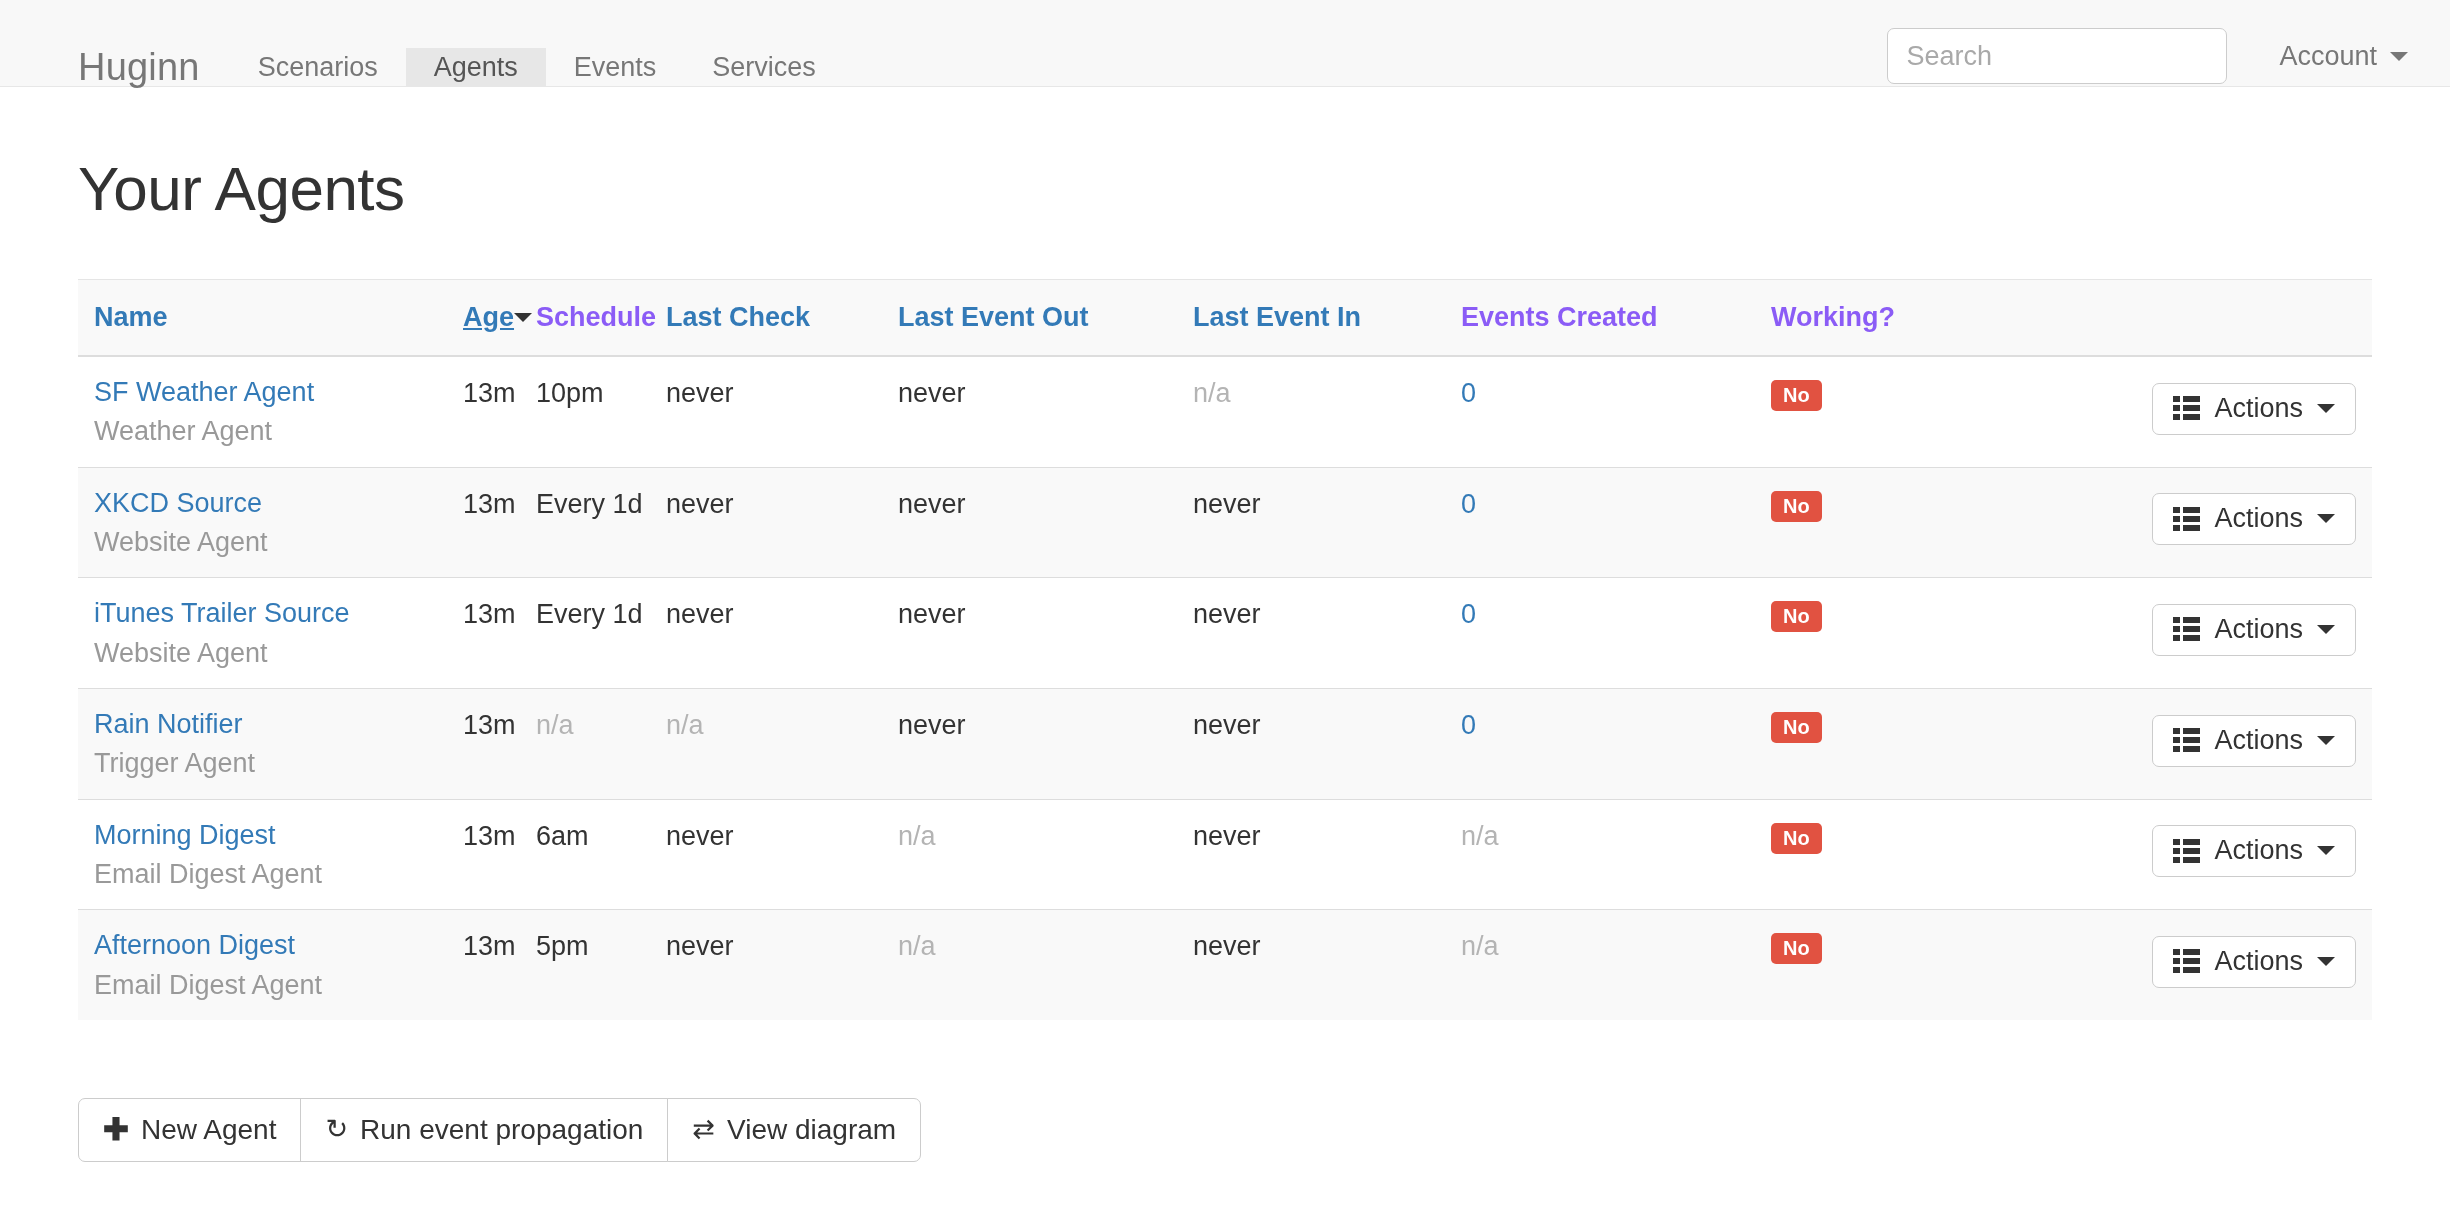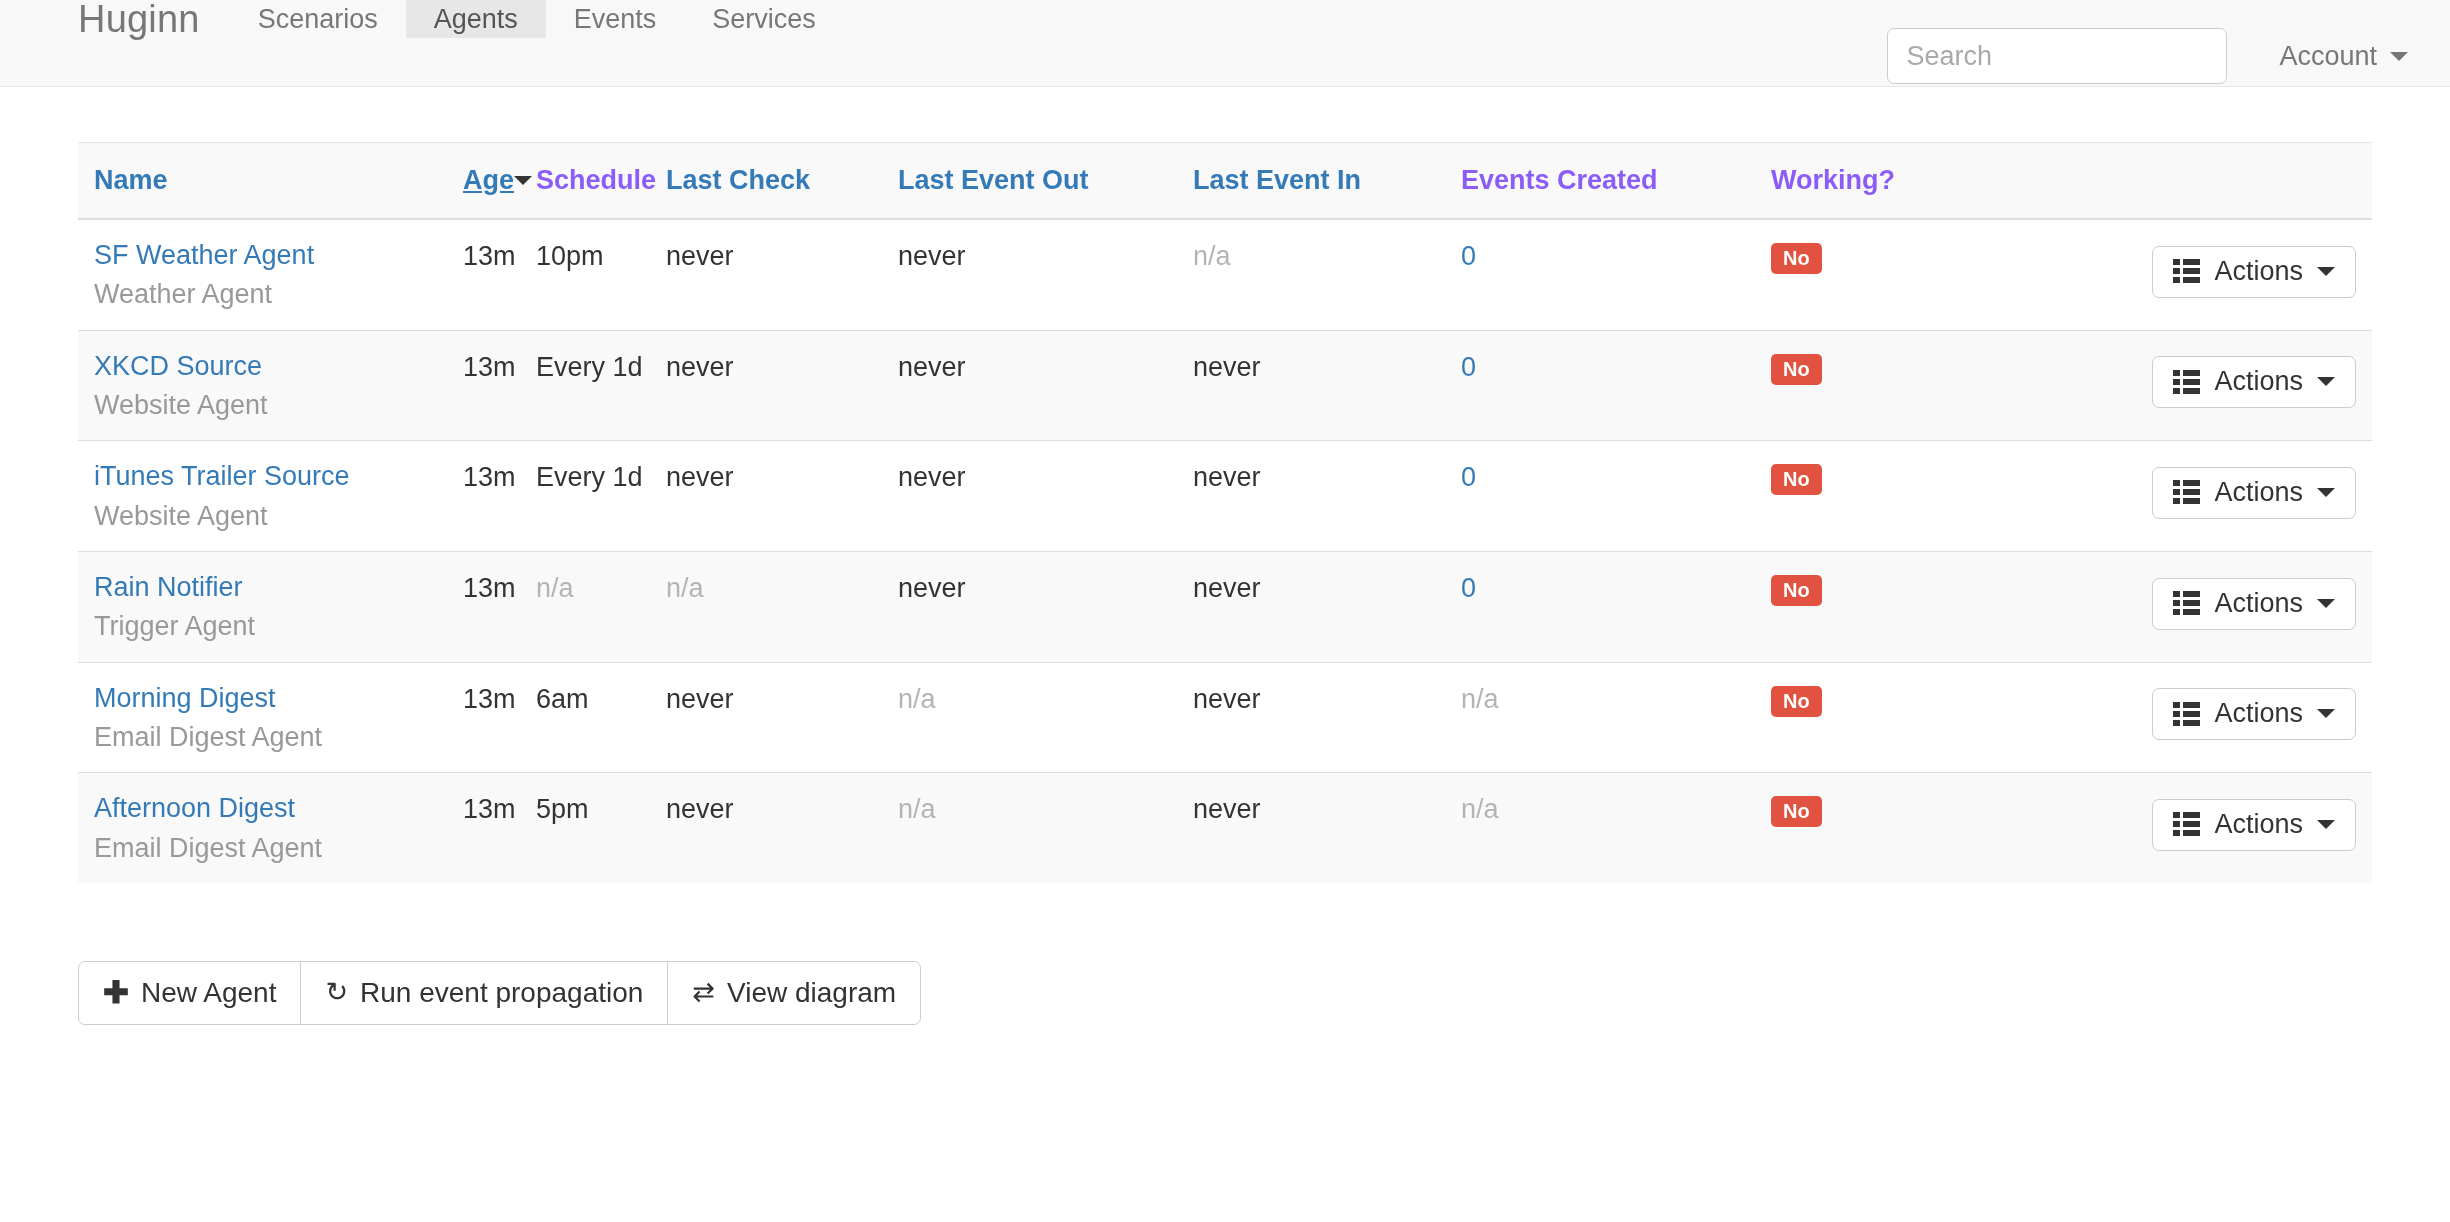--- a/index.html
+++ b/index.html
@@ -12,21 +12,21 @@
     color: #333333;
     overflow: hidden;
   }
 
   
   .navbar {
     height: 87px;
     background: #f8f8f8;
     border-bottom: 1px solid #e7e7e7;
     display: flex;
-    align-items: flex-start;
+    align-items: flex-end;
     position: relative;
   }
   .nav-left {
     display: flex;
     align-items: stretch;
     padding-left: 78px;
   }
   .brand {
     display: flex;
     align-items: center;
@@ -243,20 +243,21 @@
   <div class="nav-right">
     <input class="search-input" type="text" placeholder="Search" style="">
     <a class="account-link" href="#">
       <span>Account</span>
       <span class="caret"></span>
     </a>
   </div>
 </div>
 
 <div class="container">
+  <h1 class="page-title">Your Agents</h1>
   <hr class="title-rule">
 
   <table class="agents">
     <thead>
       <tr>
         <th class="col-name">
           <a class="link" href="#">Name</a>
         </th>
         <th class="col-age">
           <span class="sort-head">

